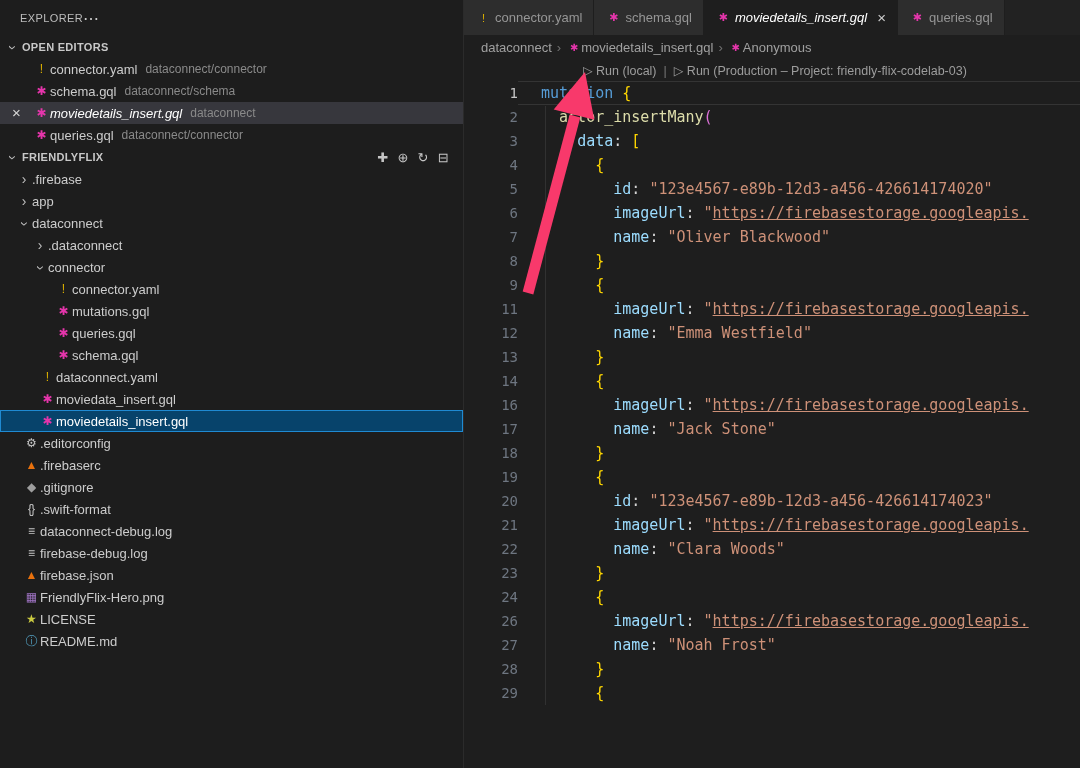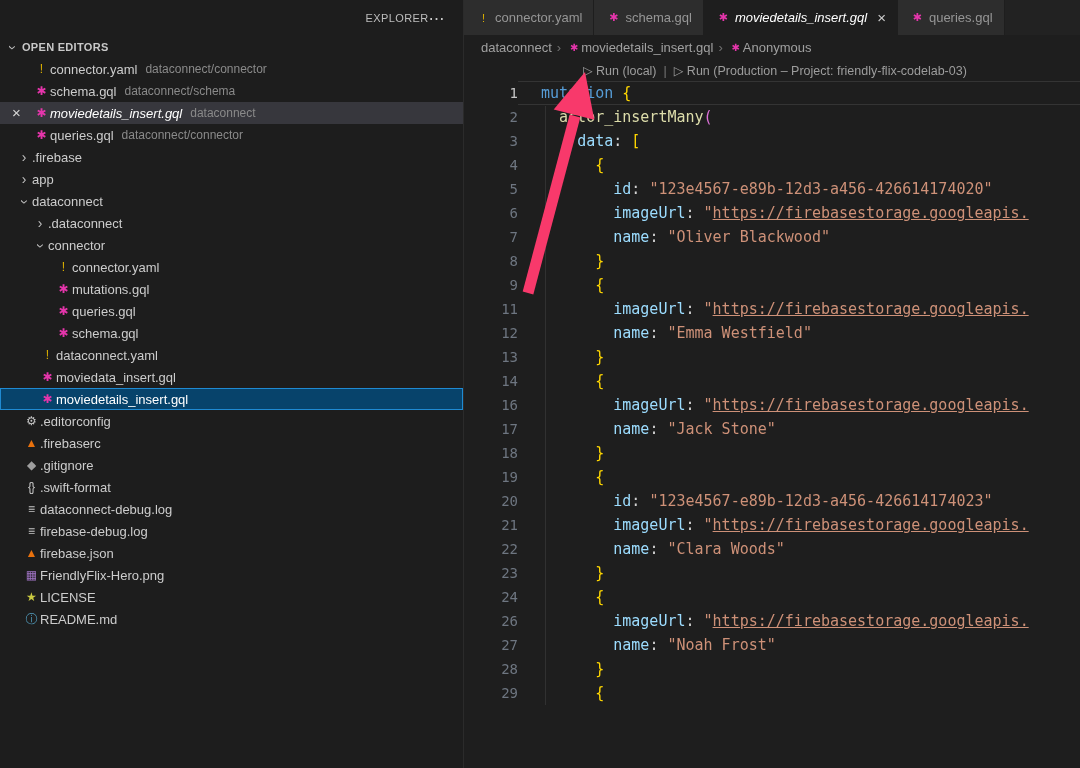--- a/index.html
+++ b/index.html
@@ -2,21 +2,21 @@
 <html style="--selection-bg: #07436b; --selection-border: #1f8ad2; --arrow: #f8396b; --graphql-pink: #e535ab; --warning-yellow: #ddb100;"><head>
 <meta charset="utf-8">
 <style>
   *{box-sizing:border-box;margin:0;padding:0}
   html,body{width:1080px;height:768px;overflow:hidden}
   body{background:#1e1e1e;font-family:"Liberation Sans",sans-serif;color:#cccccc}
   .app{display:flex;width:1080px;height:768px}
 
   
   .sidebar{width:464px;flex:none;background:#1d1d1d;border-right:1px solid #2b2b2b;font-size:13px;overflow:hidden}
-  .sb-title{height:36px;display:flex;align-items:center;justify-content:flex-end;padding:0 18px 0 20px;font-size:11px;color:#bdbdbd;letter-spacing:.4px}
+  .sb-title{height:36px;display:flex;align-items:center;justify-content:flex-start;padding:0 18px 0 20px;font-size:11px;color:#bdbdbd;letter-spacing:.4px}
   .more{font-size:16px;color:#cccccc;cursor:pointer}
   .section-h{height:22px;display:flex;align-items:center;font-weight:700;font-size:11px;color:#c8c8c8;padding-left:4px;letter-spacing:.3px}
   .sh-label{margin-left:2px}
   .hacts{margin-left:auto;display:flex;gap:9px;padding-right:14px}
   .hact{color:#c5c5c5;font-size:13px;font-weight:400;cursor:pointer}
   .chev{display:inline-block;width:16px;text-align:center;color:#c0c0c0;font-size:14px;font-weight:400;transform-origin:50% 55%}
   .chev.open{transform:rotate(90deg)}
   .row{height:22px;display:flex;align-items:center;white-space:nowrap;overflow:hidden;cursor:pointer}
   .row.oe{padding-left:12px}
   .row.oe.act{background:#37373d}
@@ -99,20 +99,30 @@
           <span class="fdesc">dataconnect</span>
         </div>
         <div class="row oe">
           <span class="gut"></span>
           <span class="fi" style="color: rgb(229, 53, 171);">✱</span>
           <span class="fname">queries.gql</span>
           <span class="fdesc">dataconnect/connector</span>
         </div>
       </div>
 
+    <div class="section-h">
+      <span class="chev open">›</span>
+      <span class="sh-label">FRIENDLYFLIX</span>
+      <span class="hacts" id="proj-actions">
+          <span class="hact">✚</span>
+          <span class="hact">⊕</span>
+          <span class="hact">↻</span>
+          <span class="hact">⊟</span>
+        </span>
+    </div>
     <div id="tree">
         <div class="row tree" style="padding-left: 16px;">
           <span class="chev">›</span>
           <span class="fname">.firebase</span>
         </div>
         <div class="row tree" style="padding-left: 16px;">
           <span class="chev">›</span>
           <span class="fname">app</span>
         </div>
         <div class="row tree" style="padding-left: 16px;">

